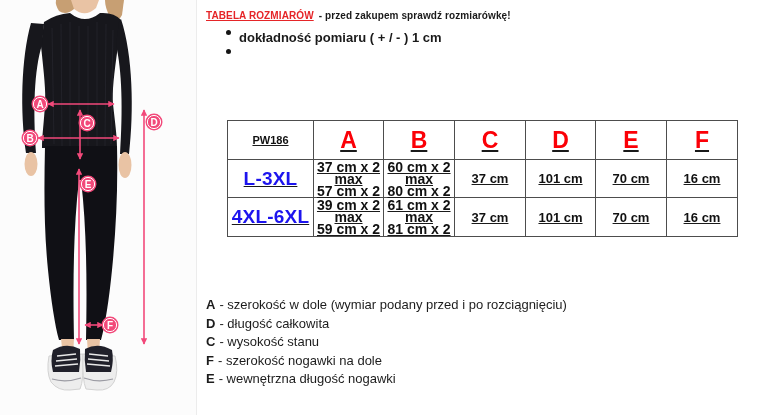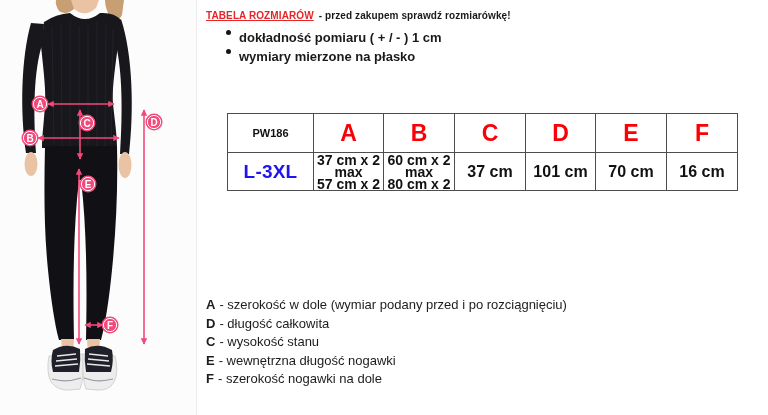--- a/index.html
+++ b/index.html
@@ -18,34 +18,34 @@
     position:absolute; left:206px; top:10px; font-size:10px; font-weight:bold;
     white-space:nowrap; letter-spacing:0.1px;
   }
   .title-red { color:#e52528; text-decoration:underline; }
   .title-suffix { color:#1a1a1a; margin-left:5px; }
   .bullets { position:absolute; left:226px; top:30px; }
   .bullet-row { display:flex; height:19px; font-size:13px; font-weight:bold; }
   .dot { width:5px; height:5px; border-radius:50%; background:#151515; margin-right:8px; flex:0 0 auto; }
   
   table.size-table {
-    position:absolute; left:227px; top:113px; width:510px;
-    border-collapse:collapse; table-layout:fixed; background:#fff;
+    position:absolute; left:227px; top:120px; width:510px;
+    border-collapse:collapse; table-layout:fixed; background:#fff;text-decoration:underline;
   }
   table.size-table th, table.size-table td {
     border:1px solid #4d4d4d; text-align:center; vertical-align:middle; padding:0;
   }
   tr.hdr { height:39px; }
   tr.r1 { height:38px; }
   tr.r2 { height:39px; }
   .model-code { font-size:11px; font-weight:bold; color:#111; }
   .col-letter { font-size:23px; font-weight:bold; color:#fb0007; }
   .size-label { font-size:19px; font-weight:bold; color:#1d14ee; letter-spacing:0.2px; }
   .cell-multi { font-size:14px; font-weight:bold; line-height:12px; white-space:pre-line; color:#111; }
-  .cell-val { font-size:16px; font-weight:bold; color:#111; }
+  .cell-val { font-size:13px; font-weight:bold; color:#111; }
   
   .legend { position:absolute; left:206px; top:296px; }
   .legend-row { height:18.5px; line-height:18.5px; font-size:13px; color:#1c1c1c; white-space:nowrap; }
   .legend-letter { font-weight:bold; margin-right:4px; }
 </style>
 </head>
 <body>
 
 <div class="stage">
 
@@ -164,21 +164,20 @@
     <span class="title-red">TABELA ROZMIARÓW</span><span class="title-suffix">- przed zakupem sprawdź rozmiarówkę!</span>
   </div>
 
   <div class="bullets">
     <div class="bullet-row">
       <span class="dot"></span>
       <span>dokładność pomiaru ( + / - ) 1 cm</span>
     </div>
     <div class="bullet-row">
       <span class="dot"></span>
-      <span>wymiary mierzone na płasko</span>
     </div>
   </div>
 
   <table class="size-table">
     <colgroup>
       <col style="width:86px">
       <col style="width:70px">
         <col style="width:71px">
         <col style="width:71px">
       <col style="width:70px">
@@ -201,34 +200,47 @@
 max
 57 cm x 2</td>
         <td class="cell-multi">60 cm x 2
 max
 80 cm x 2</td>
         <td class="cell-val">37 cm</td>
         <td class="cell-val">101 cm</td>
         <td class="cell-val">70 cm</td>
         <td class="cell-val">16 cm</td>
       </tr>
+      <tr class="r2">
+        <th class="size-label">4XL-6XL</th>
+        <td class="cell-multi">39 cm x 2
+max
+59 cm x 2</td>
+        <td class="cell-multi">61 cm x 2
+max
+81 cm x 2</td>
+        <td class="cell-val">37 cm</td>
+        <td class="cell-val">101 cm</td>
+        <td class="cell-val">70 cm</td>
+        <td class="cell-val">16 cm</td>
+      </tr>
     </tbody>
   </table>
 
   <div class="legend">
     <div class="legend-row">
       <span class="legend-letter">A</span><span>- szerokość w dole (wymiar podany przed i po rozciągnięciu)</span>
     </div>
     <div class="legend-row">
       <span class="legend-letter">D</span><span>- długość całkowita</span>
     </div>
     <div class="legend-row">
       <span class="legend-letter">C</span><span>- wysokość stanu</span>
     </div>
     <div class="legend-row">
+      <span class="legend-letter">F</span><span>- szerokość nogawki na dole</span>
+    </div>
+    <div class="legend-row">
       <span class="legend-letter">E</span><span>- wewnętrzna długość nogawki</span>
     </div>
-    <div class="legend-row">
-      <span class="legend-letter">F</span><span>- szerokość nogawki na dole</span>
-    </div>
   </div>
 
 </div>
 
 </body></html>

